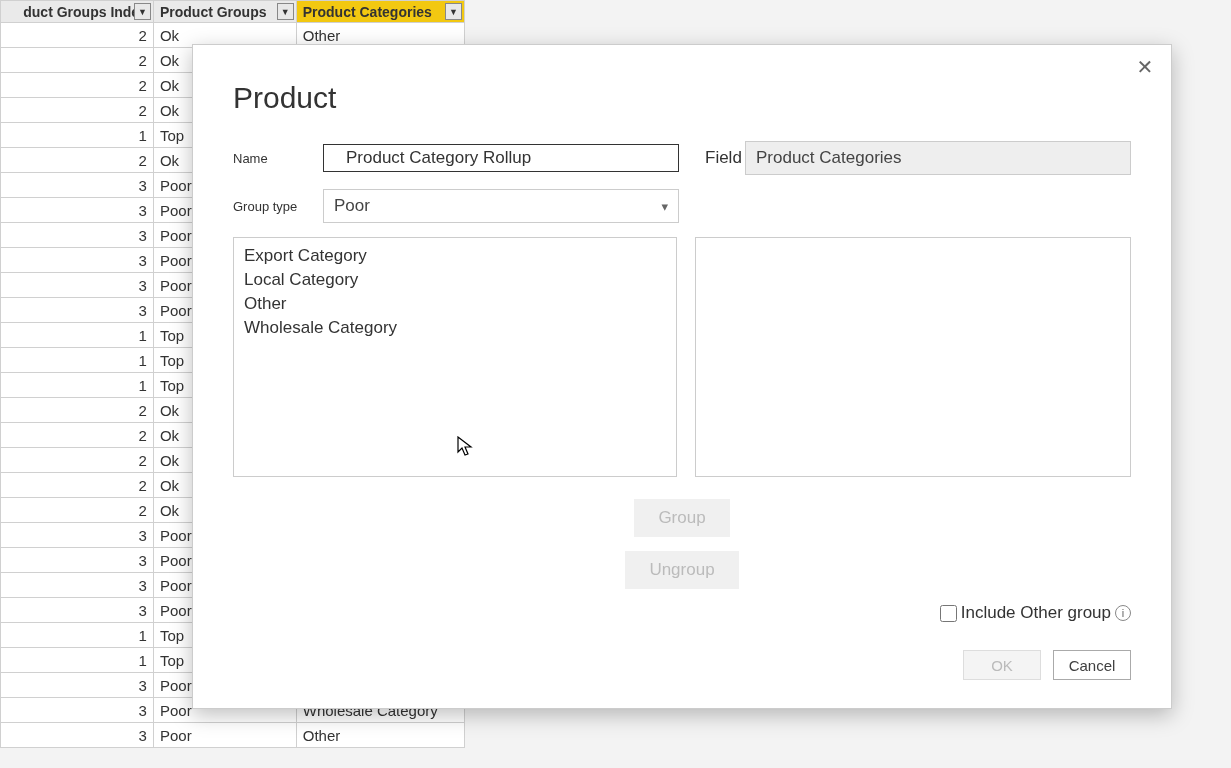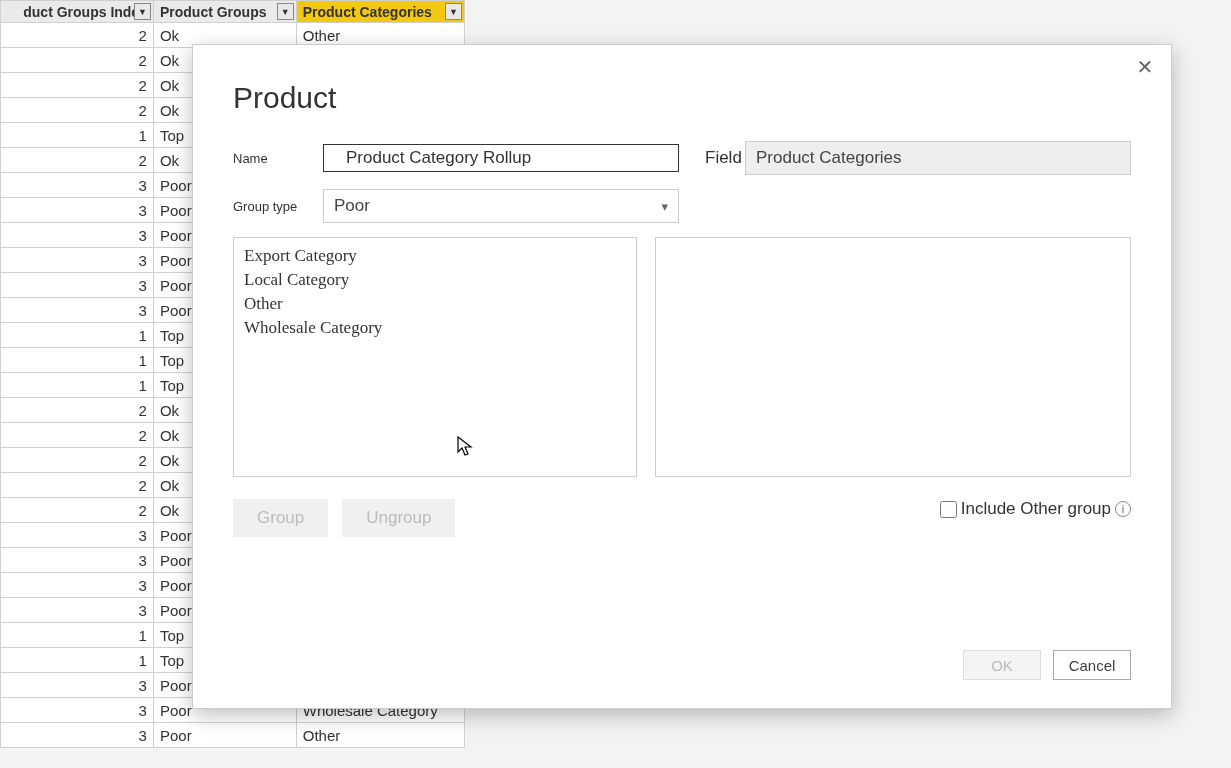--- a/index.html
+++ b/index.html
@@ -145,34 +145,35 @@
     display: flex;
     gap: 18px;
   }
   .listbox {
     border: 1px solid #ccc;
     height: 240px;
     overflow-y: auto;
     padding: 6px 0;
     background: #fff;
   }
-  .listbox.left { width: 404px; font-family: Liberation Serif, serif; }
+  .listbox.left { width: 444px; }
   .listbox.right { flex: 1; }
   .list-item {
     padding: 2px 10px;
     font-size: 17px;
     color: #333;
     cursor: default;
   }
 
   .actions-row {
     display: flex;
     margin-top: 22px;
     gap: 14px;
-    align-items: flex-start;
+    align-items: center;
+    flex-direction: column;
   }
   .btn {
     padding: 9px 24px;
     border: none;
     background: #f0f0f0;
     font-size: 17px;
     color: #bbb;
     cursor: default;
   }
   .include-wrap {

